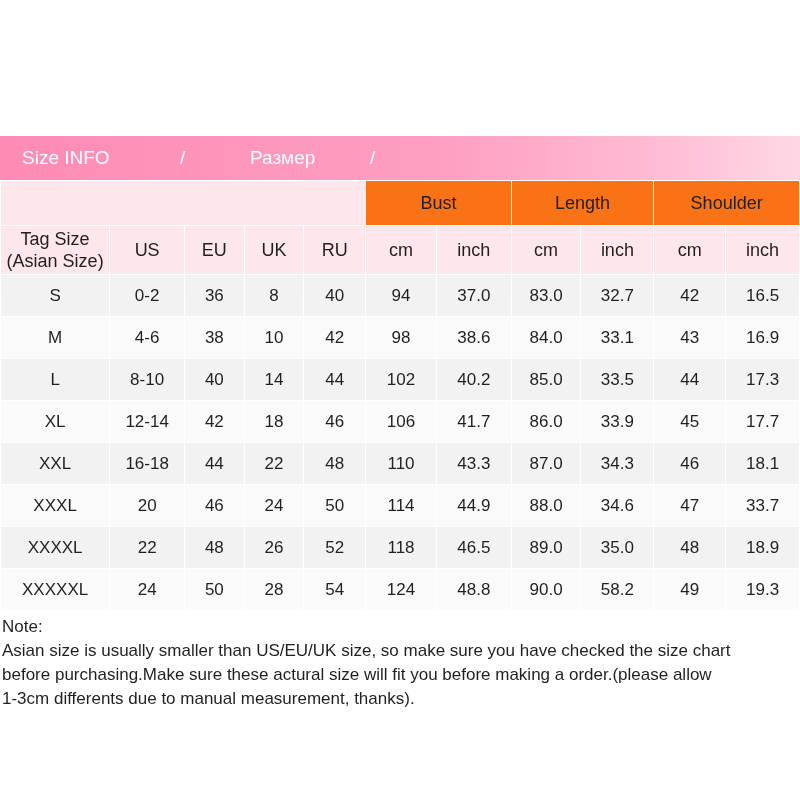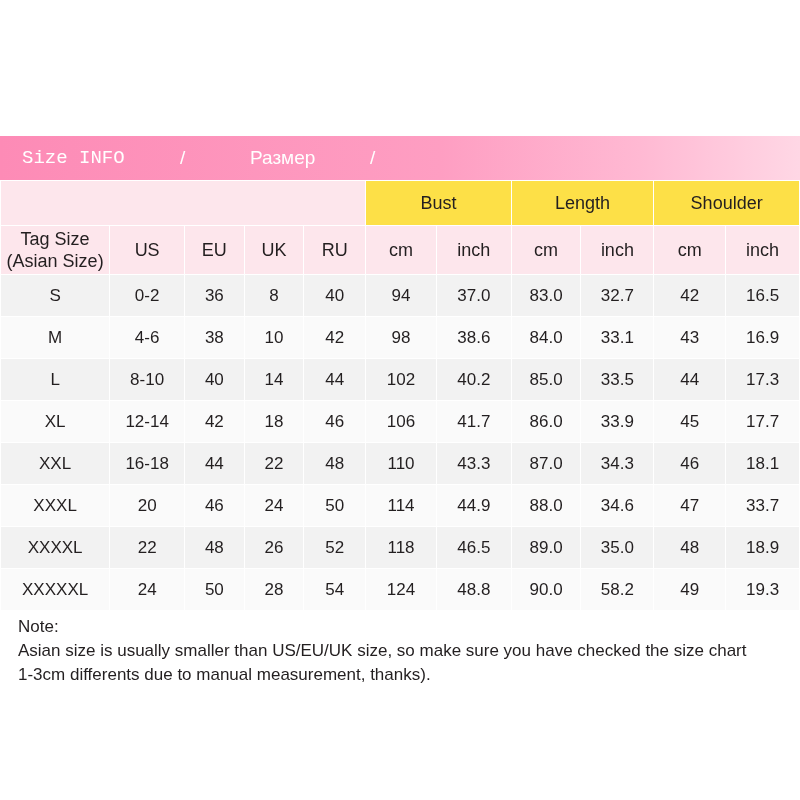--- a/index.html
+++ b/index.html
@@ -28,21 +28,21 @@
     height: 44px;
     background: linear-gradient(to right, #fd8bb6 0%, #fe9ec2 55%, #ffb9d3 80%, #ffd7e5 100%);
     color: #ffffff;
     font-size: 19px;
     padding-left: 22px;
     box-sizing: border-box;
   }
   .title-bar .seg {
     white-space: nowrap;
   }
-  .title-bar .t1 { width: 158px; font-family: Liberation Mono, monospace; }
+  .title-bar .t1 { width: 158px; }
   .title-bar .sl1 { width: 70px; }
   .title-bar .t2 { width: 120px; }
   .title-bar .sl2 { width: 52px; }
   .title-bar .t3 { width: 200px; }
 
   
   table.size-chart {
     border-collapse: collapse;
     width: 800px;
     table-layout: fixed;
@@ -51,21 +51,21 @@
     border: 1px solid #ffffff;
     text-align: center;
     font-weight: normal;
     font-size: 17px;
     color: #231f20;
     padding: 0;
   }
   
   tr.grp td {
     height: 44px;
-    background: #fde047;
+    background: #f97316;
     font-size: 18px;
   }
   tr.grp td.blank { background: #fde6ec; }
   tr.sub td {
     height: 48px;
     background: #fde6ec;
     font-size: 18px;
   }
   td.tagsize {
     background: #fde6ec;
@@ -76,21 +76,21 @@
   tr.body td {
     height: 41px;
   }
   tr.body.odd td { background: #f2f2f2; }
   tr.body.even td { background: #fafafa; }
   tr.body td.first { }
   
   .note {
     font-size: 17px;
     line-height: 1.42;
-    padding: 4px 2px 0 18px;
+    padding: 4px 2px 0 2px;
     color: #231f20;
   }
   .note div { white-space: nowrap; }
 </style>
 </head>
 <body>
 
 <div class="sheet">
 
   <div class="title-bar">
@@ -241,16 +241,17 @@
         <td>58.2</td>
         <td>49</td>
         <td>19.3</td>
       </tr>
     </tbody>
   </table>
 
   <div class="note">
     <div>Note:</div>
     <div>Asian size is usually smaller than US/EU/UK size, so make sure you have checked the size chart</div>
+    <div>before purchasing.Make sure these actural size will fit you before making a order.(please allow</div>
     <div>1-3cm differents due to manual measurement, thanks).</div>
   </div>
 
 </div>
 
 </body></html>

